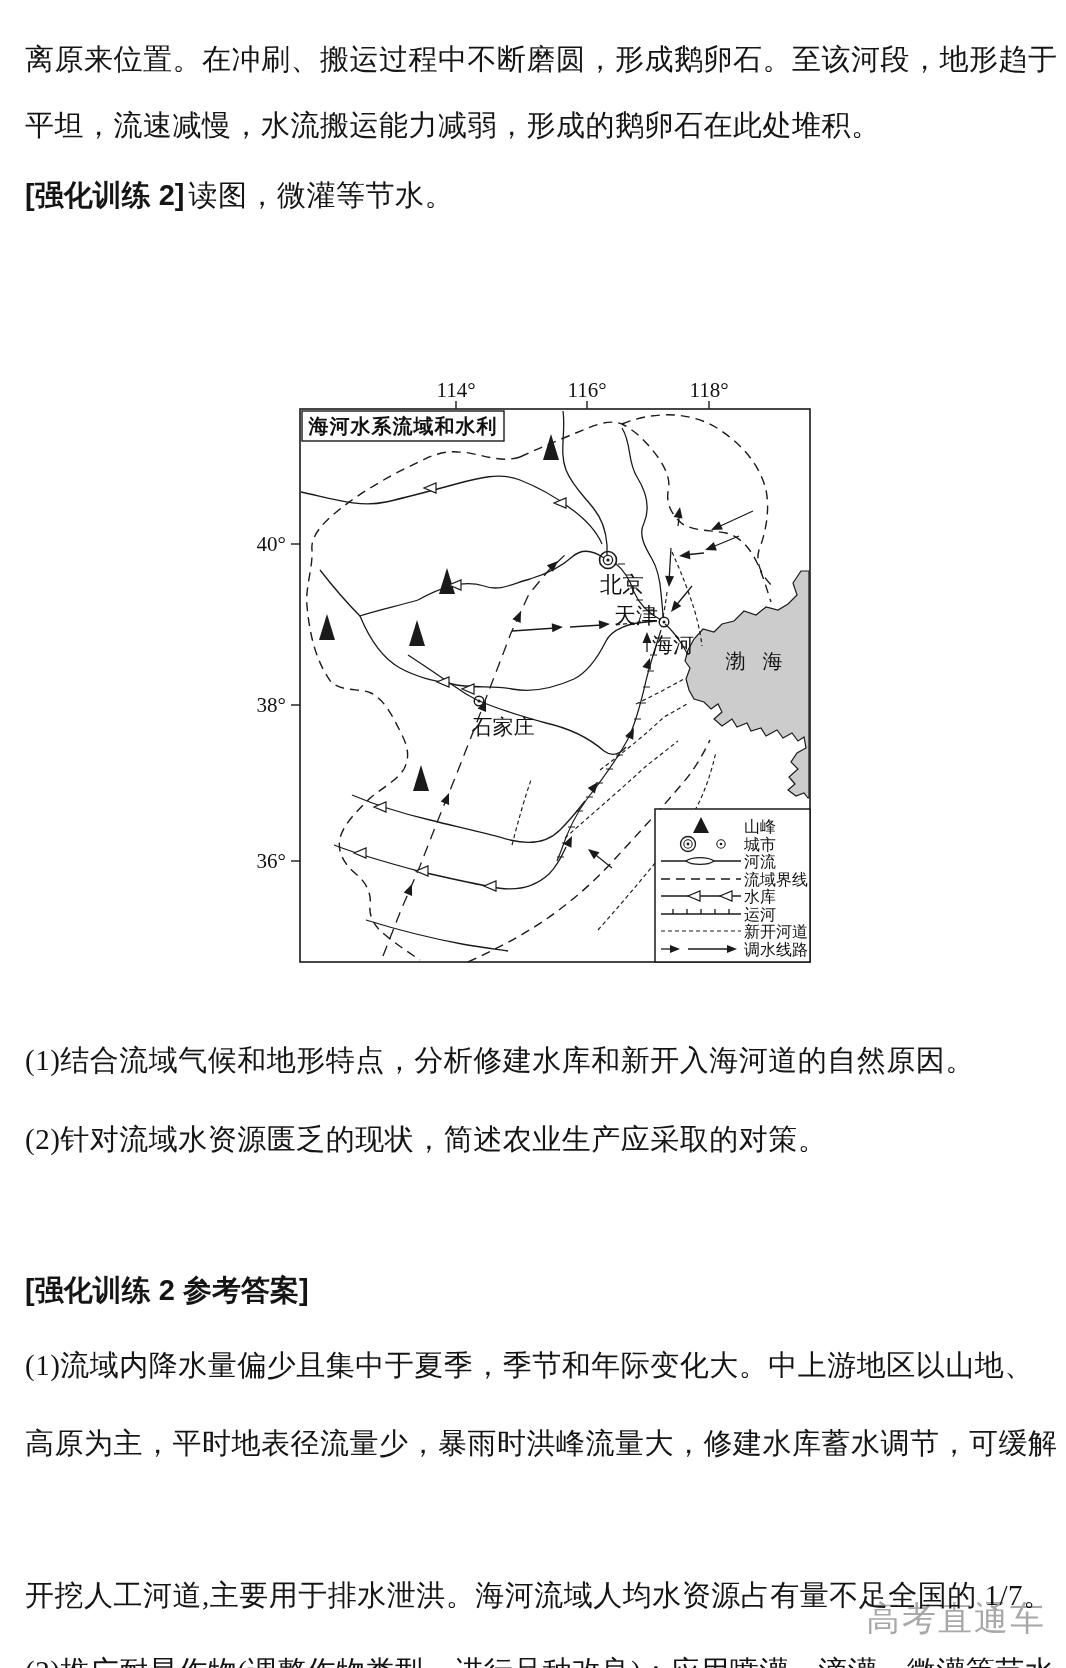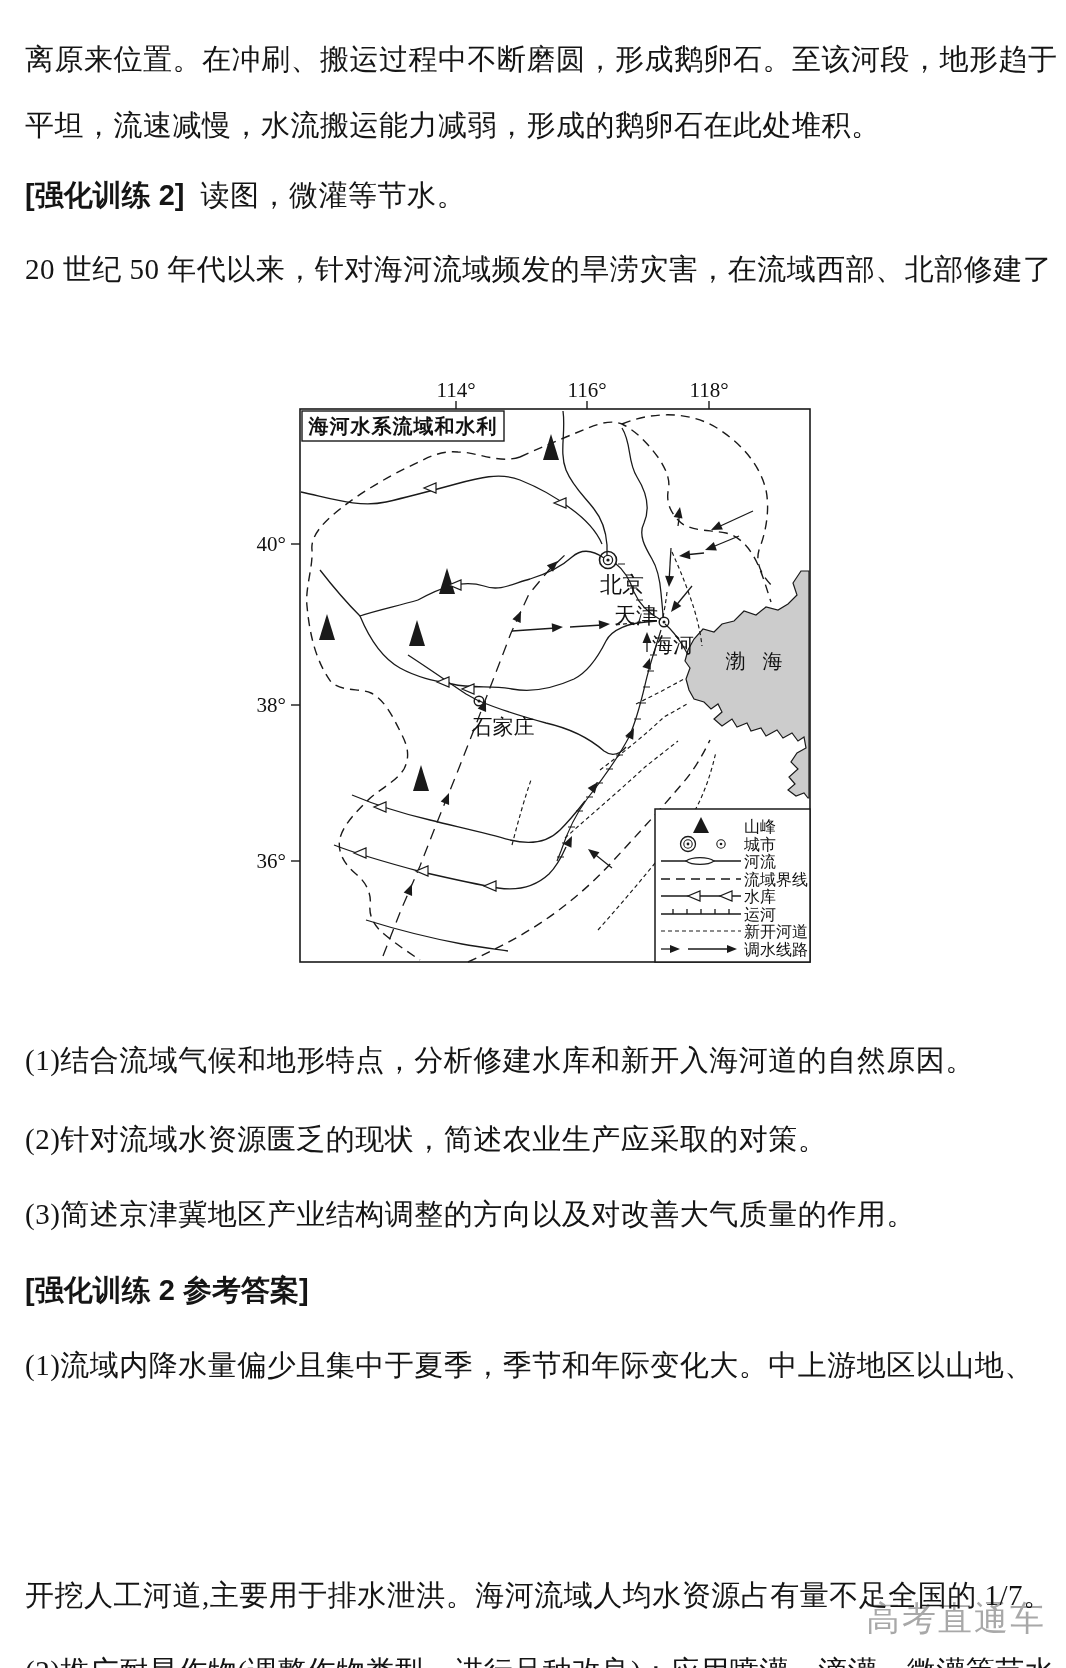--- a/index.html
+++ b/index.html
@@ -1,42 +1,41 @@
 <!DOCTYPE html>
 <html><head>
 <meta charset="utf-8">
 <style>
   html,body{margin:0;padding:0;background:#ffffff;}
   .page{position:relative;width:1066px;height:1668px;background:#ffffff;overflow:hidden;
         font-family:"Liberation Serif","DejaVu Serif",serif;color:#151515;}
   .ln{position:absolute;left:25px;white-space:nowrap;
       font-size:29px;line-height:36px;letter-spacing:.5px;color:#151515;}
   .hei{font-family:"Liberation Sans","DejaVu Sans",sans-serif;font-weight:700;
-       letter-spacing:0;margin-right:16px;}
+       letter-spacing:0;margin-right:4px;}
   .hei2{font-family:"Liberation Sans","DejaVu Sans",sans-serif;font-weight:700;letter-spacing:0;}
   .wm{position:absolute;left:866px;top:1596px;font-size:34px;letter-spacing:2px;
       color:#9a9a9a;opacity:.85;z-index:1;}
   .txt{z-index:2;}
   svg{position:absolute;left:0;top:355px;z-index:2;}
   svg text{font-family:"Liberation Serif","DejaVu Serif",serif;fill:#111;}
   .mapline{stroke:#1a1a1a;fill:none;}
 </style>
 </head>
 <body>
 
 <div class="page">
 
   <div class="wm">高考直通车</div>
 
   <p class="ln txt" style="top:78px">平坦，流速减慢，水流搬运能力减弱，形成的鹅卵石在此处堆积。</p>
   <p class="ln txt" style="top:12px">离原来位置。在冲刷、搬运过程中不断磨圆，形成鹅卵石。至该河段，地形趋于</p>
 
   <p class="ln txt" style="top:148px"><span class="hei">[强化训练 2]</span><span>读图，微灌等节水。</span></p>
 
-  <p class="ln txt" style="top:222px">20 世纪 50 年代以来，针对海河流域频发的旱涝灾害，在流域西部、北部修建了</p>
 
   <svg width="1066" height="620" viewBox="0 355 1066 620">
 
     <g>
       <rect x="300" y="409" width="510" height="553" fill="#ffffff" stroke="#1a1a1a" stroke-width="1.6"></rect>
     </g>
 
     <g stroke="#1a1a1a" stroke-width="1.4">
       <line x1="456" y1="401" x2="456" y2="409"></line>
       <line x1="587" y1="401" x2="587" y2="409"></line>
@@ -235,21 +234,21 @@
         <polygon points="680,949 670,945 670,953" fill="#1a1a1a"></polygon>
         <line x1="688" y1="949" x2="729" y2="949" class="mapline" stroke-width="1.3"></line>
         <polygon points="737,949 727,945 727,953" fill="#1a1a1a"></polygon>
       </g>
       <text x="744" y="955" font-size="16">调水线路</text>
     </g>
   </svg>
 
   <p class="ln txt" style="top:1013px">(1)结合流域气候和地形特点，分析修建水库和新开入海河道的自然原因。</p>
   <p class="ln txt" style="top:1092px">(2)针对流域水资源匮乏的现状，简述农业生产应采取的对策。</p>
-  <p class="ln txt" style="top:1167px">(3)简述京津冀地区产业结构调整的方向以及对改善大气质量的作用。</p>
 
   <p class="ln txt" style="top:1243px"><span class="hei2">[强化训练 2 参考答案]</span></p>
 
   <p class="ln txt" style="top:1318px">(1)流域内降水量偏少且集中于夏季，季节和年际变化大。中上游地区以山地、</p>
+  <p class="ln txt" style="top:1396px">高原为主，平时地表径流量少，暴雨时洪峰流量大，修建水库蓄水调节，可缓解</p>
   <p class="ln txt" style="top:1548px">开挖人工河道,主要用于排水泄洪。海河流域人均水资源占有量不足全国的 1/7。</p>
   <p class="ln txt" style="top:1624px">(2)推广耐旱作物(调整作物类型、进行品种改良)；应用喷灌、滴灌、微灌等节水</p>
 
 </div>
 
 </body></html>

